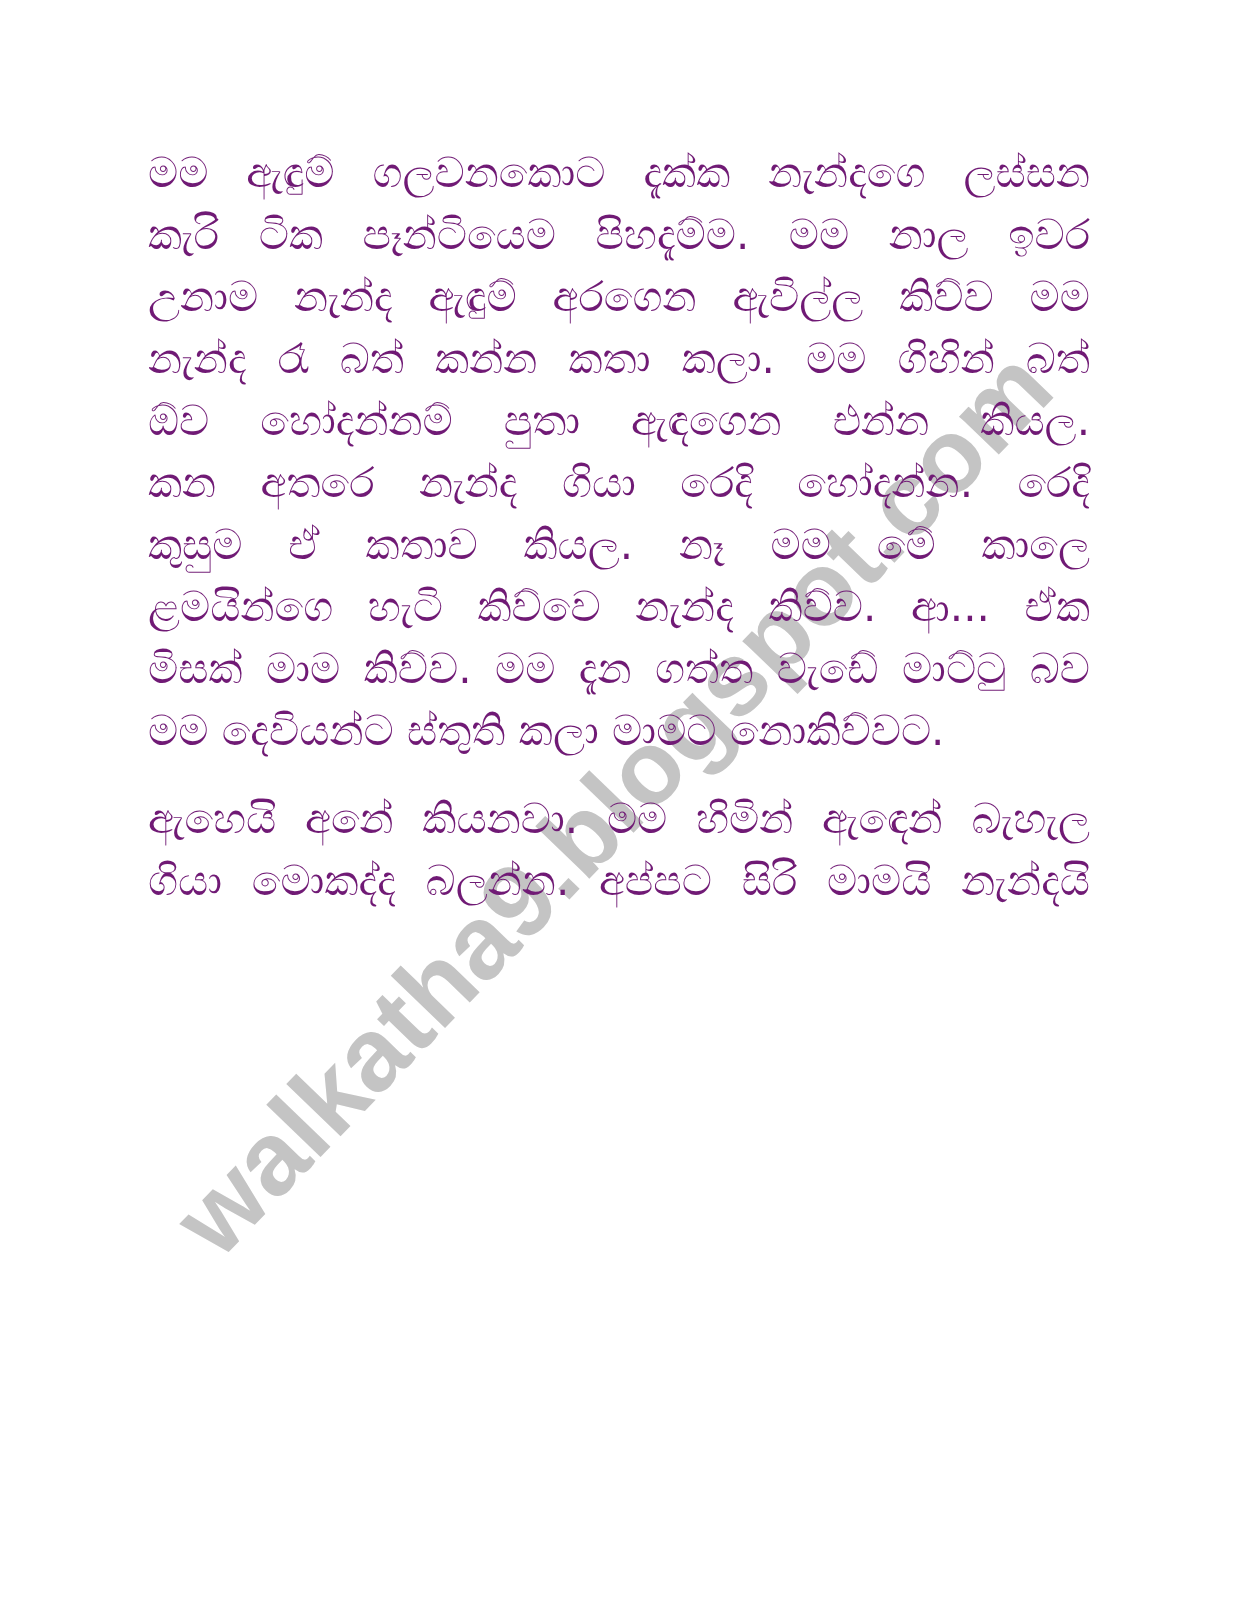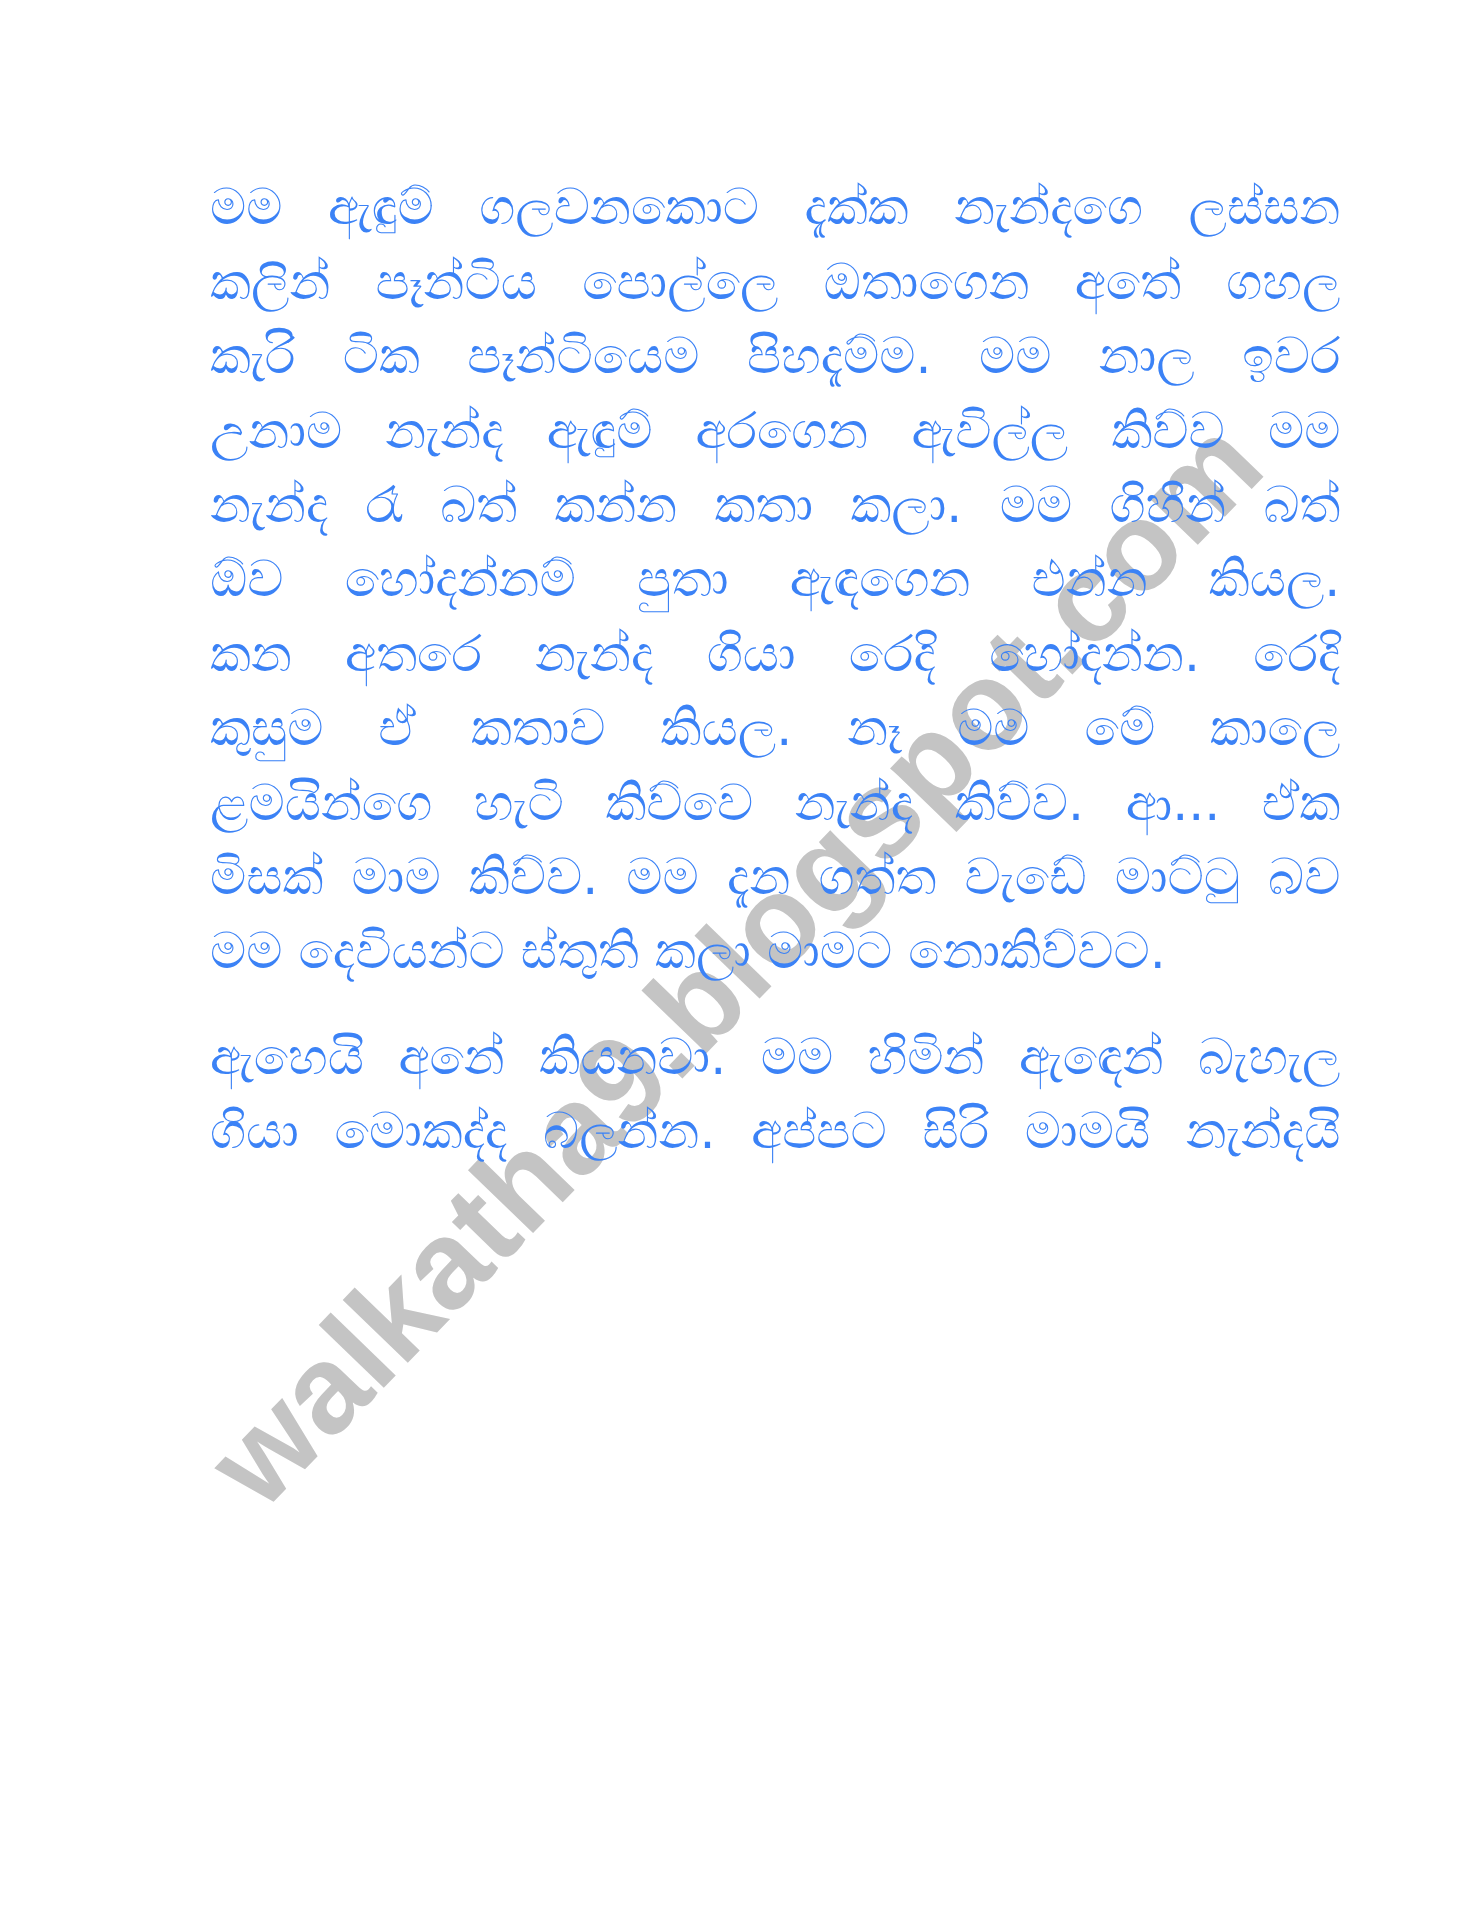--- a/index.html
+++ b/index.html
@@ -35,24 +35,23 @@
     z-index: 1;
     user-select: none;
   }
   
   .text-block {
     position: absolute;
     left: 148px;
     top: 142px;
     width: 942px;
     z-index: 2;
-    color: #3b82f6;
+    color: #701a75;
     font-size: 42px;
     line-height: 62px;
-    margin-left: 27px;
   }
   .paragraph {
     margin: 0 0 26px 0;
   }
   .line {
     text-align: justify;
     text-align-last: justify;
     white-space: normal;
   }
   .line.para-end {
@@ -63,21 +62,20 @@
 <body>
 
 <div class="page">
 
   <div class="watermark">walkatha9.blogspot.com</div>
 
   <div class="text-block">
 
     <div class="paragraph">
       <div class="line">මම ඇඳුම් ගලවනකොට දැක්ක නැන්දගෙ ලස්සන</div>
-      <div class="line">කලින් පෑන්ටිය පොල්ලෙ ඔතාගෙන අතේ ගහල</div>
       <div class="line">කැරි ටික පෑන්ටියෙම පිහදැම්ම. මම නාල ඉවර</div>
       <div class="line">උනාම නැන්ද ඇඳුම් අරගෙන ඇවිල්ල කිව්ව මම</div>
       <div class="line">නැන්ද රෑ බත් කන්න කතා කලා. මම ගිහින් බත්</div>
       <div class="line">ඕව හෝදන්නම් පුතා ඇඳගෙන එන්න කියල.</div>
       <div class="line">කන අතරෙ නැන්ද ගියා රෙදි හෝදන්න. රෙදි</div>
       <div class="line">කුසුම ඒ කතාව කියල. නෑ මම මේ කාලෙ</div>
       <div class="line">ළමයින්ගෙ හැටි කිව්වෙ නැන්ද කිව්ව. ආ... ඒක</div>
       <div class="line">මිසක් මාම කිව්ව. මම දැන ගත්ත වැඩේ මාට්ටු බව</div>
       <div class="line para-end">මම දෙවියන්ට ස්තුති කලා මාමට නොකිව්වට.</div>
     </div>

